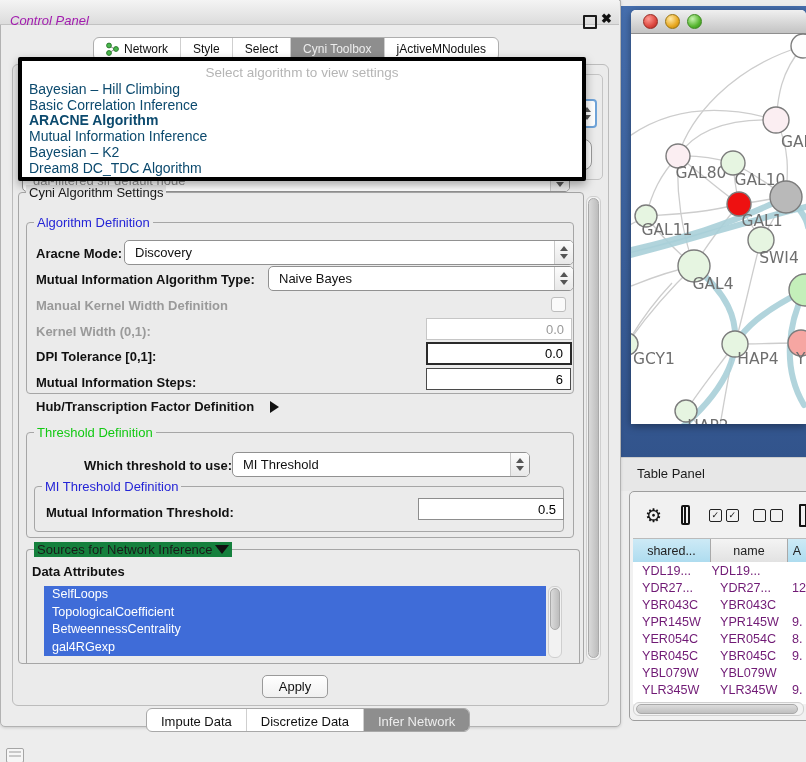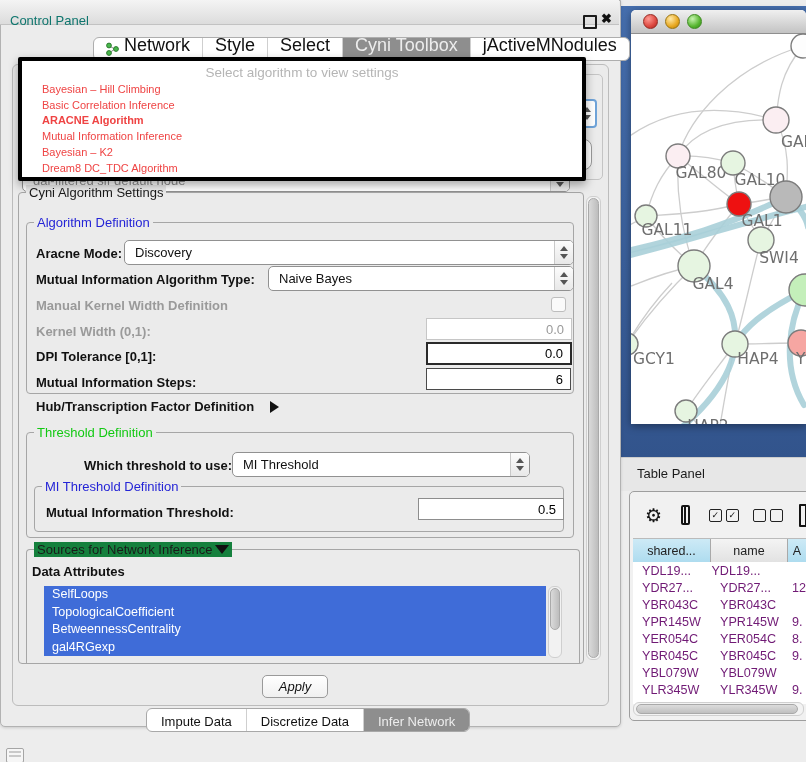--- a/index.html
+++ b/index.html
@@ -5,28 +5,28 @@
   html,body{margin:0;padding:0;background:#ededed;}
   #screen{position:relative;width:806px;height:762px;overflow:hidden;background:#ededed;
     font-family:"Liberation Sans",sans-serif;-webkit-font-smoothing:antialiased;}
   .abs{position:absolute;}
 
   
   .cp-window{left:0;top:8;width:619px;height:725px;background:#ececec;border:1px solid #b2b2b2;
     border-radius:0 0 5px 5px;box-shadow:0 1px 3px rgba(0,0,0,.15);}
   .cp-titlebar{left:0;top:8;width:619px;height:24px;background:linear-gradient(#f4f4f4,#dcdcdc);
     border-bottom:1px solid #c2c2c2;}
-  .cp-title{left:10px;top:13px;font-size:13px;color:#0f766e;}
+  .cp-title{left:10px;top:13px;font-size:13px;color:#a21caf;font-style:italic;}
   .win-min{left:583px;top:15px;width:10px;height:10px;border:2px solid #1a1a1a;border-radius:1px;background:transparent;}
   .win-close{left:601px;top:11px;font-size:13px;font-weight:bold;color:#111;}
 
   
   .tabbar{left:93px;top:37px;height:22px;display:flex;align-items:stretch;background:#fff;
     border:1px solid #aeaeae;border-radius:6px;overflow:hidden;}
-  .tab{display:flex;align-items:flex-end;gap:5px;padding:4px 12px;font-size:18px;color:#111;border-right:1px solid #cfcfcf;}
+  .tab{display:flex;align-items:flex-start;gap:5px;padding:4px 12px;font-size:12px;color:#111;border-right:1px solid #cfcfcf;}
   .tab:last-child{border-right:none;}
   .tab.sel{background:#8e8e8e;color:#ededed;}
 
   
   .outer-panel{left:12px;top:64px;width:595px;height:640px;border:1px solid #bcbcbc;border-radius:6px;background:#ebebeb;}
   .hidden-group{left:18px;top:74px;width:583px;height:104px;border:1px solid #c4c4c4;border-radius:5px;}
   .frag-btn{left:400px;top:139px;width:190px;height:29px;background:#fdfdfd;border:1px solid #9a9a9a;border-radius:8px;}
   .frag-spin{left:576px;top:99px;width:17px;height:25px;background:#fff;border:2px solid #6fa3d8;border-radius:4px;
     display:flex;flex-direction:column;align-items:center;justify-content:center;gap:3px;}
 
@@ -36,21 +36,21 @@
   .cb .cb-text.dim{color:#8d8d8d;}
   .cb-spin{width:18px;align-self:stretch;border-left:1px solid #c9c9c9;display:flex;flex-direction:column;
     align-items:center;justify-content:center;gap:3px;background:linear-gradient(#fcfcfc,#e8e8e8);border-radius:0 4px 4px 0;}
   .tri-up{width:0;height:0;border-left:4px solid transparent;border-right:4px solid transparent;border-bottom:5px solid #555;}
   .tri-down{width:0;height:0;border-left:4px solid transparent;border-right:4px solid transparent;border-top:5px solid #555;}
 
   
   .popup{left:18px;top:57px;width:560px;height:116px;background:#fff;border:4px solid #000000;
     border-radius:2px;box-shadow:0 4px 10px rgba(0,0,0,.35);z-index:50;}
   .popup-placeholder{text-align:center;font-size:13.5px;color:#b5b5b5;padding-top:4px;height:17px;}
-  .dd-item{font-size:11px;color:#ef4444;line-height:15.7px;padding-left:20px;white-space:nowrap;}
+  .dd-item{font-size:14px;color:#0c4a6e;line-height:15.7px;padding-left:7px;white-space:nowrap;}
   .dd-item.bold{font-weight:bold;}
 
   
   .group{border:1px solid #a6a6a6;border-radius:4px;}
   .legend{position:absolute;font-size:13px;background:#ebebeb;padding:0 3px;white-space:nowrap;}
   .legend.black{color:#1a1a1a;} .legend.blue{color:#2424d6;} .legend.green{color:#12c912;}
 
   .lbl{font-size:13px;color:#111;font-weight:bold;white-space:nowrap;}
   .lbl.dim{color:#9a9a9a;}
   .field{background:#fff;font-size:13px;text-align:right;padding-right:7px;display:flex;align-items:center;justify-content:flex-end;}
@@ -63,21 +63,21 @@
   .tri-right{width:0;height:0;border-top:6px solid transparent;border-bottom:6px solid transparent;border-left:9px solid #111;display:inline-block;}
   .tri-dn-black{width:0;height:0;border-left:7px solid transparent;border-right:7px solid transparent;border-top:9px solid #111;display:inline-block;}
 
   
   .attr-list{left:44px;top:586px;width:502px;height:70px;overflow:hidden;}
   .attr-item{height:17.5px;line-height:17.5px;background:#3f6cd8;color:#fff;font-size:12.6px;padding-left:8px;}
   .vscroll{background:#f2f2f2;border:1px solid #cfcfcf;border-radius:6px;}
   .vthumb{position:absolute;left:1px;right:1px;background:linear-gradient(90deg,#dadada,#bdbdbd);border:1px solid #a9a9a9;border-radius:6px;}
 
   .apply-btn{left:262px;top:675px;width:64px;height:21px;background:linear-gradient(#ffffff,#f0f0f0);
-    border:1px solid #9a9a9a;border-radius:5px;font-size:13px;color:#111;display:flex;align-items:center;justify-content:center;font-style:italic;}
+    border:1px solid #9a9a9a;border-radius:5px;font-size:13px;color:#111;display:flex;align-items:center;justify-content:center;}
 
   .tabbar-bottom{left:146px;top:708px;height:22px;display:flex;background:#fff;border:1px solid #a8a8a8;border-radius:6px;overflow:hidden;}
   .btab{display:flex;align-items:center;padding:12px 14px;font-size:13px;color:#111;border-right:1px solid #cfcfcf;}
   .btab:last-child{border-right:none;}
   .btab.sel{background:#8e8e8e;color:#ededed;}
 
   .mini-icon{left:6px;top:748px;width:16px;height:13px;border:1px solid #a5a5a5;border-radius:2px;background:#f6f6f6;}
   .mini-icon div{margin:2px;height:2px;background:#c9c9c9;}
 
   

